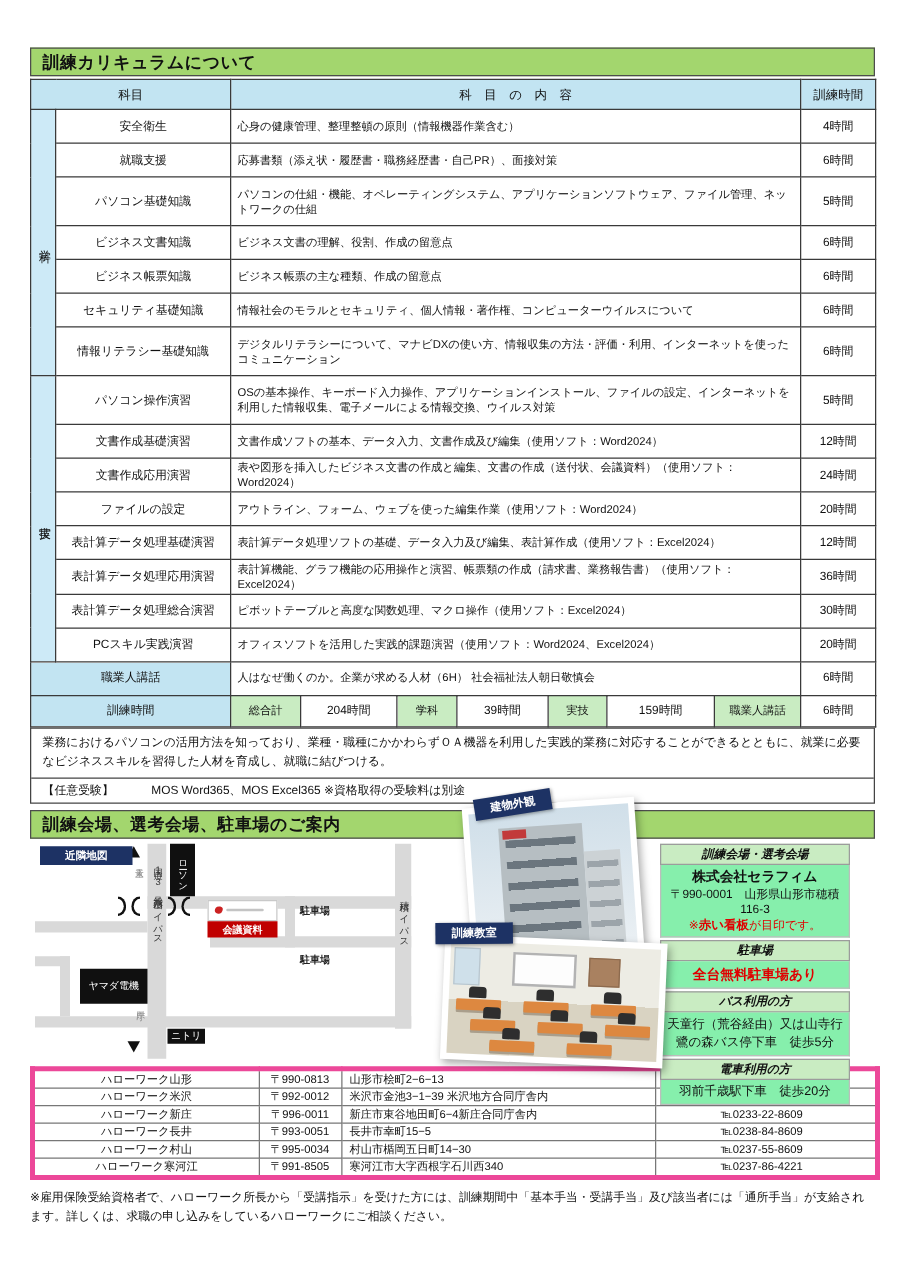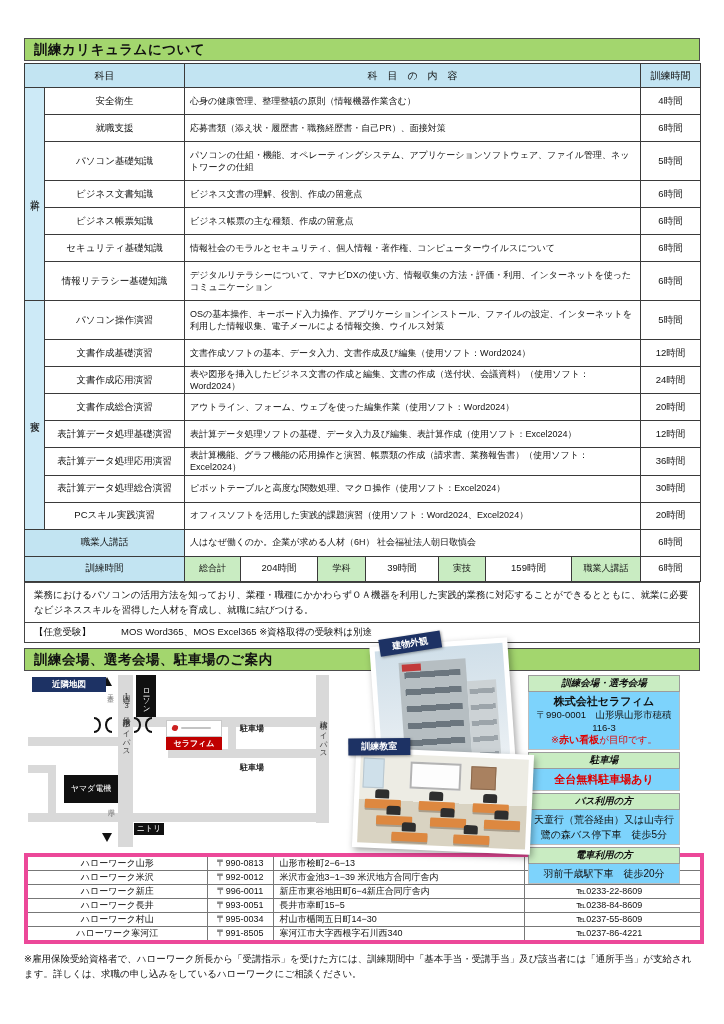--- a/index.html
+++ b/index.html
@@ -78,21 +78,21 @@
   .scene-c{position:relative;width:100%;height:100%;background:linear-gradient(#edece4 0 52%,#d9d3c2 52% 100%);overflow:hidden;}
   .wboard{position:absolute;left:30%;top:8%;width:30%;height:30%;background:#fdfdfd;border:2px solid #b3b3b3;}
   .cboard{position:absolute;left:66%;top:10%;width:15%;height:26%;background:#a98160;border:1px solid #8c6a4e;}
   .cwin{position:absolute;left:2%;top:5%;width:12%;height:34%;background:#cfe0ea;border:1px solid #b9c6ce;}
   .desk{position:absolute;width:36px;height:9px;background:#dd8840;border-radius:1px;box-shadow:0 2px 0 rgba(80,60,40,.35);}
   .chair{position:absolute;left:10px;top:-10px;width:14px;height:9px;background:#2e2e2e;border-radius:3px 3px 1px 1px;}
   
   .panel{position:absolute;left:504px;top:0;width:152px;}
   .panel .band{background:var(--bandgreen);border:1px solid #9c9c9c;text-align:center;font-style:italic;
                font-weight:bold;font-size:9.5px;padding:1px 0;margin-top:2px;}
-  .panel .pbody{background:#7dd3fc;border:1px solid #bdbdbd;border-top:none;text-align:center;font-size:10px;padding:2px 0;}
+  .panel .pbody{background:#86efac;border:1px solid #bdbdbd;border-top:none;text-align:center;font-size:10px;padding:2px 0;}
   .panel .company{font-size:11px;font-weight:bold;}
   .panel .addr{font-size:9.5px;}
   .panel .rednote{color:var(--red);font-size:9.5px;}
   .panel .rednote b{font-size:10px;}
   .panel .redbig{color:var(--red);font-weight:bold;font-size:11px;padding:3px 0;}
   .panel .line{font-size:10px;line-height:1.5;}
   
   .contact{width:676px;border:4px solid #ec4899;margin-top:2px;}
   .contact td{border:1px solid #777;height:13px;font-size:9px;overflow:hidden;}
   .contact td.c-name{text-align:center;}
@@ -169,21 +169,21 @@
           <td class="subj">文書作成基礎演習</td>
           <td class="cont">文書作成ソフトの基本、データ入力、文書作成及び編集（使用ソフト：Word2024）</td>
           <td class="hours">12時間</td>
         </tr>
         <tr>
           <td class="subj">文書作成応用演習</td>
           <td class="cont">表や図形を挿入したビジネス文書の作成と編集、文書の作成（送付状、会議資料）（使用ソフト：Word2024）</td>
           <td class="hours">24時間</td>
         </tr>
         <tr>
-          <td class="subj">文書作成総合演習</td>
+          <td class="subj">ファイルの設定</td>
           <td class="cont">アウトライン、フォーム、ウェブを使った編集作業（使用ソフト：Word2024）</td>
           <td class="hours">20時間</td>
         </tr>
         <tr>
           <td class="subj">表計算データ処理基礎演習</td>
           <td class="cont">表計算データ処理ソフトの基礎、データ入力及び編集、表計算作成（使用ソフト：Excel2024）</td>
           <td class="hours">12時間</td>
         </tr>
         <tr>
           <td class="subj">表計算データ処理応用演習</td>
@@ -266,21 +266,21 @@
 
       <div class="arc arcR" style="left:66px;top:42px"></div>
       <div class="arc arcL" style="left:77px;top:42px"></div>
       <div class="arc arcR" style="left:106px;top:42px"></div>
       <div class="arc arcL" style="left:117px;top:42px"></div>
 
       <div class="logo-box">
         <span class="logo-dot"></span>
         <span class="logo-line"></span>
       </div>
-      <div class="venue-box">セラフィム</div>
+      <div class="venue-box">会議資料</div>
       <div class="pk" style="left:212px;top:48px">駐車場</div>
       <div class="pk" style="left:212px;top:87px">駐車場</div>
 
       <div class="blackbox" style="left:36px;top:100px;width:54px;height:28px">ヤマダ電機</div>
       <div class="blackbox" style="left:106px;top:148px;width:30px;height:12px">ニトリ</div>
       <div class="small vtext" style="left:78px;top:128px">県庁</div>
       <div class="tri down" style="left:74px;top:158px"></div>
     </div>
 
     <div class="photo p-build">

